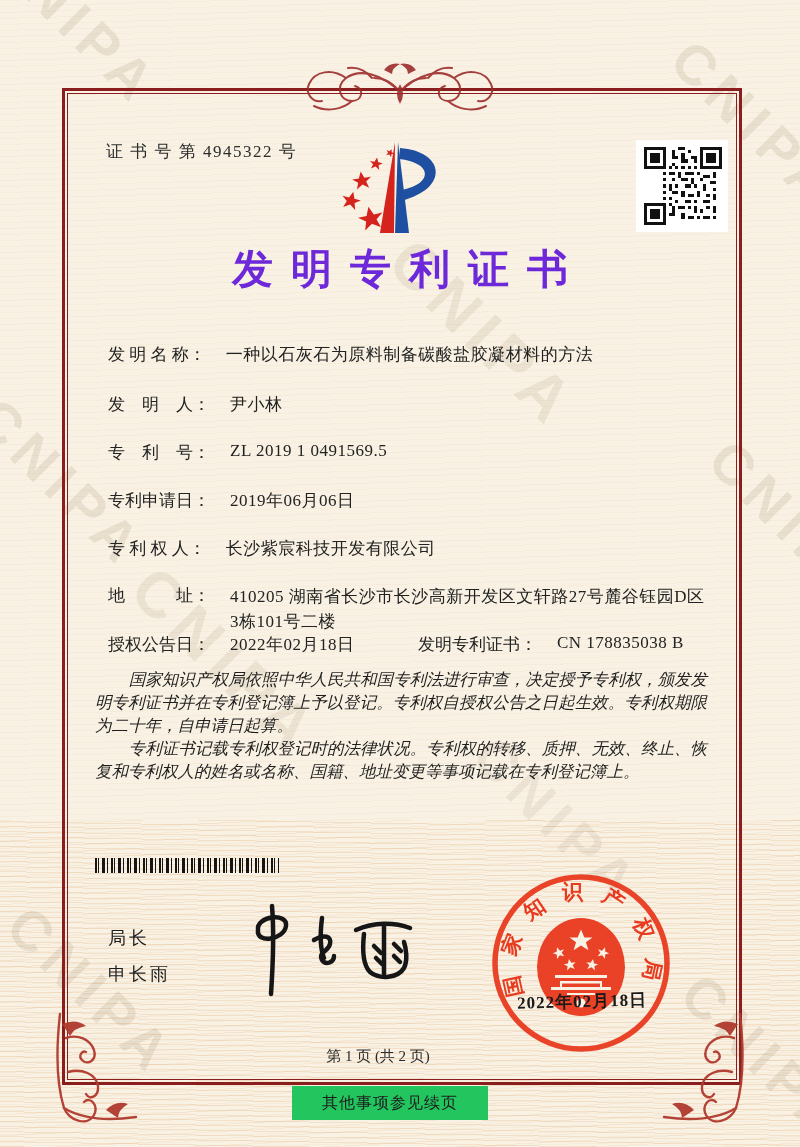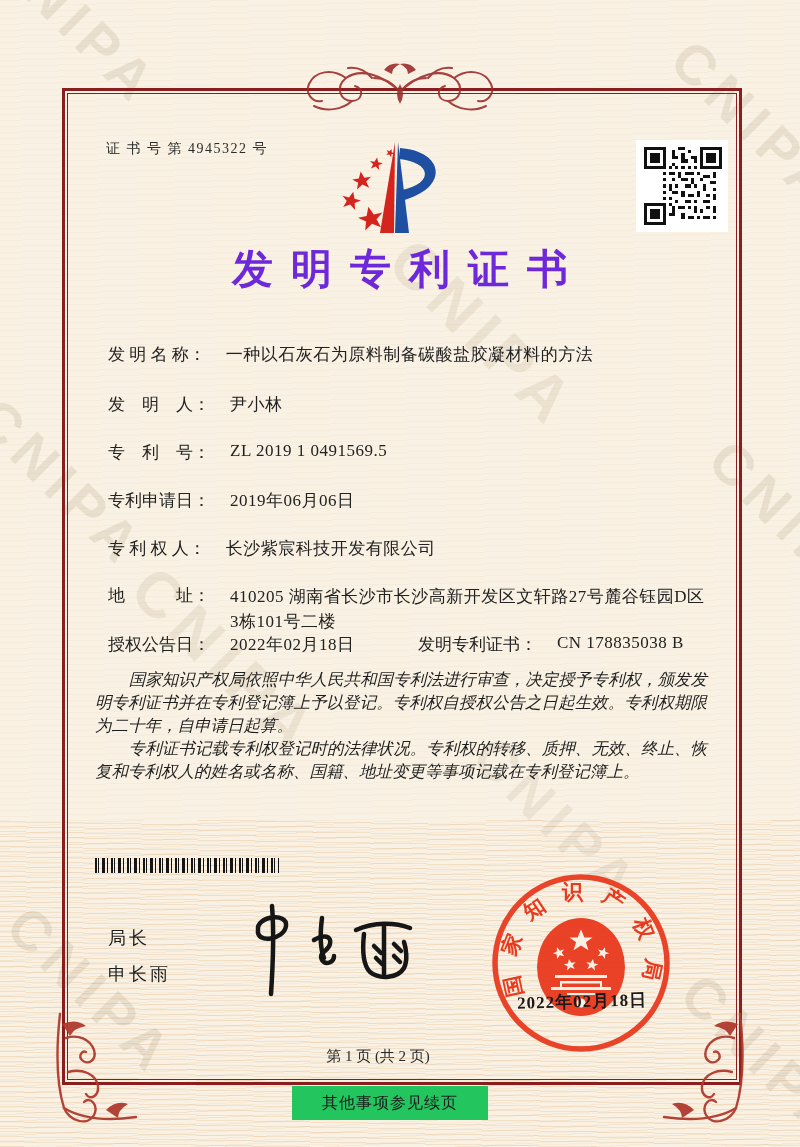--- a/index.html
+++ b/index.html
@@ -21,21 +21,21 @@
   .wm4{left:688px;top:492px;font-size:56px;}
   .wm5{left:-14px;top:958px;font-size:56px;}
   .wm6{left:660px;top:1026px;font-size:56px;}
   .wm7{left:366px;top:296px;font-size:64px;color:rgba(150,125,95,0.13);}
   .wm8{left:108px;top:624px;font-size:64px;color:rgba(150,125,95,0.13);}
   .wm9{left:452px;top:788px;font-size:56px;color:rgba(150,125,95,0.12);}
   
   .frame{position:absolute;left:62px;top:88px;width:674px;height:991px;border:3px solid #8a1e1e;}
   .frame-inner{position:absolute;inset:2px;border:1px solid #8a1e1e;}
   
-  .cert-no{left:106px;top:140px;font-size:14px;letter-spacing:1.5px;color:#2c2c2c;}
+  .cert-no{left:106px;top:140px;font-size:17px;letter-spacing:1.5px;color:#2c2c2c;}
   .qr-pad{left:636px;top:140px;width:92px;height:92px;background:#ffffff;}
   .doc-title{left:0;right:0;top:242px;text-align:center;font-size:41px;font-weight:600;
              letter-spacing:18px;text-indent:18px;color:#6d28d9;}
   
   .row{position:absolute;left:108px;font-size:17px;color:#222;}
   .row .lbl{white-space:pre;display:inline-block;vertical-align:top;}
   .row .val{display:inline-block;vertical-align:top;margin-left:20px;letter-spacing:0.5px;}
   .r0{top:343px;} .r1{top:393px;} .r2{top:441px;} .r3{top:489px;} .r4{top:537px;}
   .r5{top:584px;} .r6{top:633px;}
   .r5 .val{width:478px;line-height:25px;}

